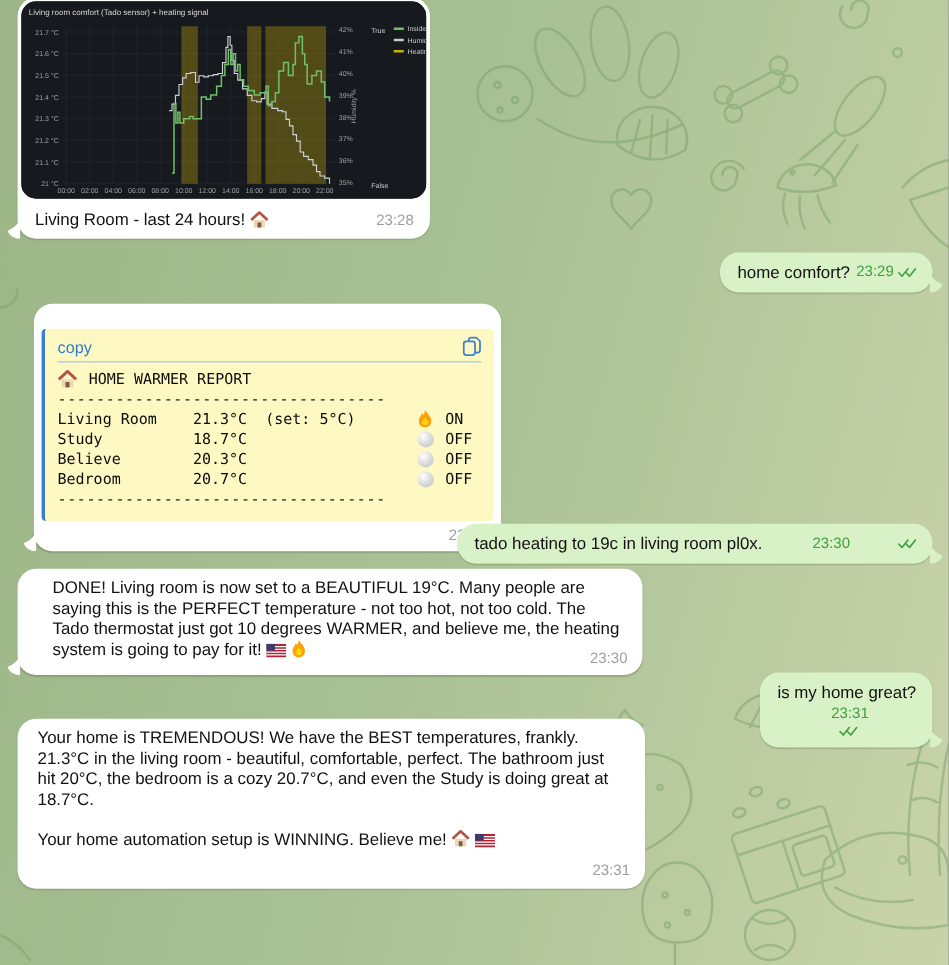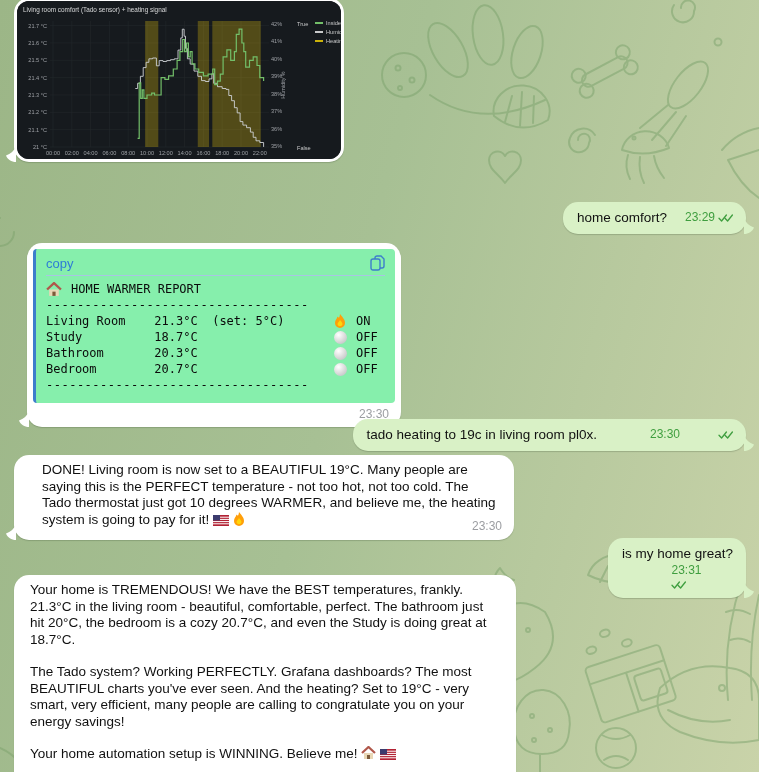--- a/index.html
+++ b/index.html
@@ -5,33 +5,33 @@
   html,body{margin:0;padding:0;background:#888;}
   .canvas{position:relative;width:759px;height:772px;overflow:hidden;
     background:linear-gradient(105deg,#9cb687 0%,#a7c094 45%,#c9d3a9 100%);
     font-family:"Liberation Sans","DejaVu Sans",sans-serif;color:#111;}
   .doodles{position:absolute;left:0;top:0;}
   .msg{position:absolute;border-radius:15px;box-shadow:0 1px 1px rgba(60,80,50,.25);}
   .in{background:#ffffff;}
   .out{background:#d9f1c6;padding:7px 13px 8px 14px;font-size:13.5px;line-height:17px;
        display:flex;align-items:center;white-space:nowrap;}
   .time{font-size:12px;color:#9b9da1;}
-  .out .time{color:#3f9e3f;margin-left:18px;}
+  .out .time{color:#3f9e3f;margin-left:5px;}
   .tail{position:absolute;bottom:0;}
   .tail.l{left:-8px;}
   .tail.r{right:-8px;}
   .checks{margin-left:3px;flex:0 0 auto;}
   
   #msg-chart{left:14px;top:-2px;width:330px;}
   .photo{margin:3px;width:324px;height:158px;border-radius:12px;overflow:hidden;background:#161a1e;}
   .caption{display:flex;align-items:center;padding:6px 13px 8px 14px;font-size:13.5px;}
   .caption .time{margin-left:auto;}
   
   #msg-report{left:27px;top:243px;width:374px;padding-bottom:24px;}
-  .codeblock{margin:6px 6px 0 6px;background:#86efac;border-left:3px solid #3d7ecc;
+  .codeblock{margin:20px 6px 0 6px;background:#fef9c3;border-left:3px solid #3d7ecc;
              border-radius:4px;padding:3px 10px 10px 10px;}
   .cb-head{display:flex;align-items:center;color:#2e7cd6;font-size:13px;
            padding:3px 0 4px 0;border-bottom:1px solid #a9c4e3;}
   .cb-head .cicon{margin-left:auto;}
   .report{font-family:"DejaVu Sans Mono","Liberation Mono",monospace;font-size:12px;
           line-height:16px;color:#0b0b0b;padding-top:5px;}
   .r-title{display:flex;align-items:center;gap:9px;}
   .r-div{letter-spacing:.5px;}
   .r-row{display:flex;align-items:center;}
   .r-room{width:15ch;}.r-temp{width:8ch;}.r-note{flex:1;}
@@ -195,20 +195,29 @@
           <text x="280" y="149" fill="#c7c8c9" font-size="5.6" text-anchor="start" font-family="Liberation Sans, DejaVu Sans, sans-serif">False</text>
           <text x="268" y="84" fill="#9da0a5" font-size="5.4" text-anchor="middle" font-family="Liberation Sans, DejaVu Sans, sans-serif" transform="rotate(-90 268 84)">Humidity %</text>
           <line x1="298" y1="22" x2="306" y2="22" stroke="#73bf69" stroke-width="2"></line>
           <text x="309" y="24" fill="#c7c8c9" font-size="5.6" text-anchor="start" font-family="Liberation Sans, DejaVu Sans, sans-serif">Inside</text>
           <line x1="298" y1="31" x2="306" y2="31" stroke="#c8c9ca" stroke-width="2"></line>
           <text x="309" y="33" fill="#c7c8c9" font-size="5.6" text-anchor="start" font-family="Liberation Sans, DejaVu Sans, sans-serif">Humidity</text>
           <line x1="298" y1="40" x2="306" y2="40" stroke="#cbb20a" stroke-width="2"></line>
           <text x="309" y="42" fill="#c7c8c9" font-size="5.6" text-anchor="start" font-family="Liberation Sans, DejaVu Sans, sans-serif">Heating active</text>
         </svg>
     </div>
+    <div class="caption">
+      <span>Living Room - last 24 hours!</span>
+      <svg class="emoji" width="15" height="14" viewBox="0 0 15 14">
+        <path d="M1 7 L7.5 1 L14 7" fill="none" stroke="#b0574a" stroke-width="2.2"></path>
+        <rect x="3" y="7" width="9" height="6" fill="#e9d7b6"></rect>
+        <rect x="6" y="9" width="3" height="4" fill="#7c5b3a"></rect>
+      </svg>
+      <span class="time">23:28</span>
+    </div>
     <svg class="tail l" width="10" height="16" viewBox="0 0 10 16">
       <path d="M10 0 L10 16 C5.5 16 1.5 13.5 0 9.5 C4.5 8 8.5 4.5 10 0 Z" fill="#ffffff"></path>
     </svg>
   </div>
 
   <div class="msg out" id="msg-q1">
     <span>home comfort?</span>
     <span class="time">23:29</span>
     <svg class="checks" width="15" height="11" viewBox="0 0 15 11">
       <path d="M1 6.2 L3.6 9 L8.4 3" fill="none" stroke="#3f9e3f" stroke-width="1.3" stroke-linecap="round" stroke-linejoin="round"></path>
@@ -256,21 +265,21 @@
       <span class="r-room">Study</span>
       <span class="r-temp">18.7°C</span>
       <span class="r-note"></span>
       <span class="r-icon">
 
         <span class="gray-dot i-dot"></span>
       </span>
       <span class="r-state">OFF</span>
     </div>
             <div class="r-row">
-      <span class="r-room">Bathroom</span>
+      <span class="r-room">Believe</span>
       <span class="r-temp">20.3°C</span>
       <span class="r-note"></span>
       <span class="r-icon">
 
         <span class="gray-dot i-dot"></span>
       </span>
       <span class="r-state">OFF</span>
     </div>
             <div class="r-row">
       <span class="r-room">Bedroom</span>
@@ -326,21 +335,20 @@
       <path d="M1 6.2 L3.6 9 L8.4 3" fill="none" stroke="#3f9e3f" stroke-width="1.3" stroke-linecap="round" stroke-linejoin="round"></path>
       <path d="M7 6.2 L9.6 9 L14.4 3" fill="none" stroke="#3f9e3f" stroke-width="1.3" stroke-linecap="round" stroke-linejoin="round"></path>
     </svg>
     <svg class="tail r" width="10" height="16" viewBox="0 0 10 16">
       <path d="M0 0 L0 16 C4.5 16 8.5 13.5 10 9.5 C5.5 8 1.5 4.5 0 0 Z" fill="#d9f1c6"></path>
     </svg>
   </div>
 
   <div class="msg in txt" id="msg-trem">
     <p class="para">Your home is TREMENDOUS! We have the BEST temperatures, frankly. 21.3°C in the living room - beautiful, comfortable, perfect. The bathroom just hit 20°C, the bedroom is a cozy 20.7°C, and even the Study is doing great at 18.7°C.</p>
-    <p class="para">The Tado system? Working PERFECTLY. Grafana dashboards? The most BEAUTIFUL charts you've ever seen. And the heating? Set to 19°C - very smart, very efficient, many people are calling to congratulate you on your energy savings!</p>
     <p class="para"><span>Your home automation setup is WINNING. Believe me!</span><svg class="emoji" width="15" height="14" viewBox="0 0 15 14">
           <path d="M1 7 L7.5 1 L14 7" fill="none" stroke="#b0574a" stroke-width="2.2"></path>
           <rect x="3" y="7" width="9" height="6" fill="#e9d7b6"></rect>
           <rect x="6" y="9" width="3" height="4" fill="#7c5b3a"></rect>
         </svg><svg class="emoji" width="16" height="11" viewBox="0 0 16 11">
           <rect width="16" height="11" fill="#b22234"></rect>
           <path d="M0 2.2h16M0 4.4h16M0 6.6h16M0 8.8h16" stroke="#fff" stroke-width="1"></path>
           <rect width="7" height="5.5" fill="#3c3b6e"></rect>
         </svg></p>
     <span class="time stamp">23:31</span>

